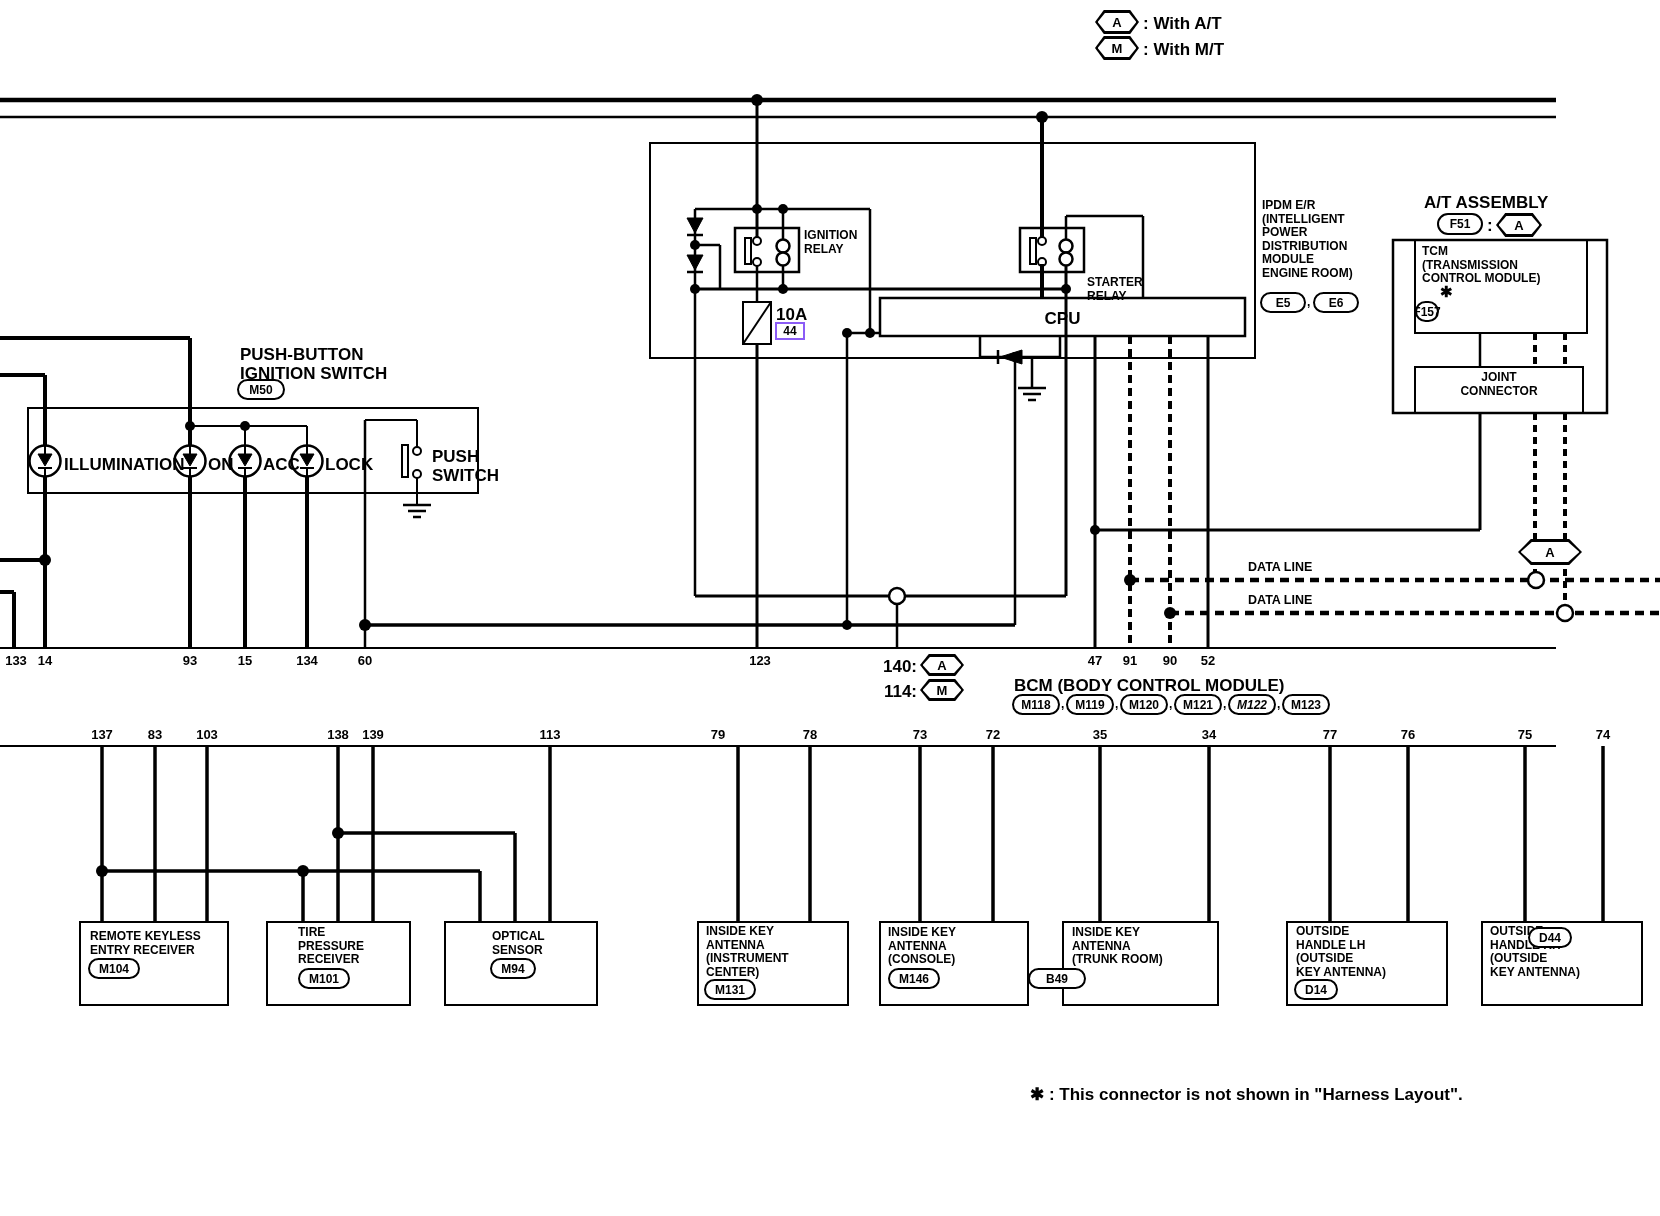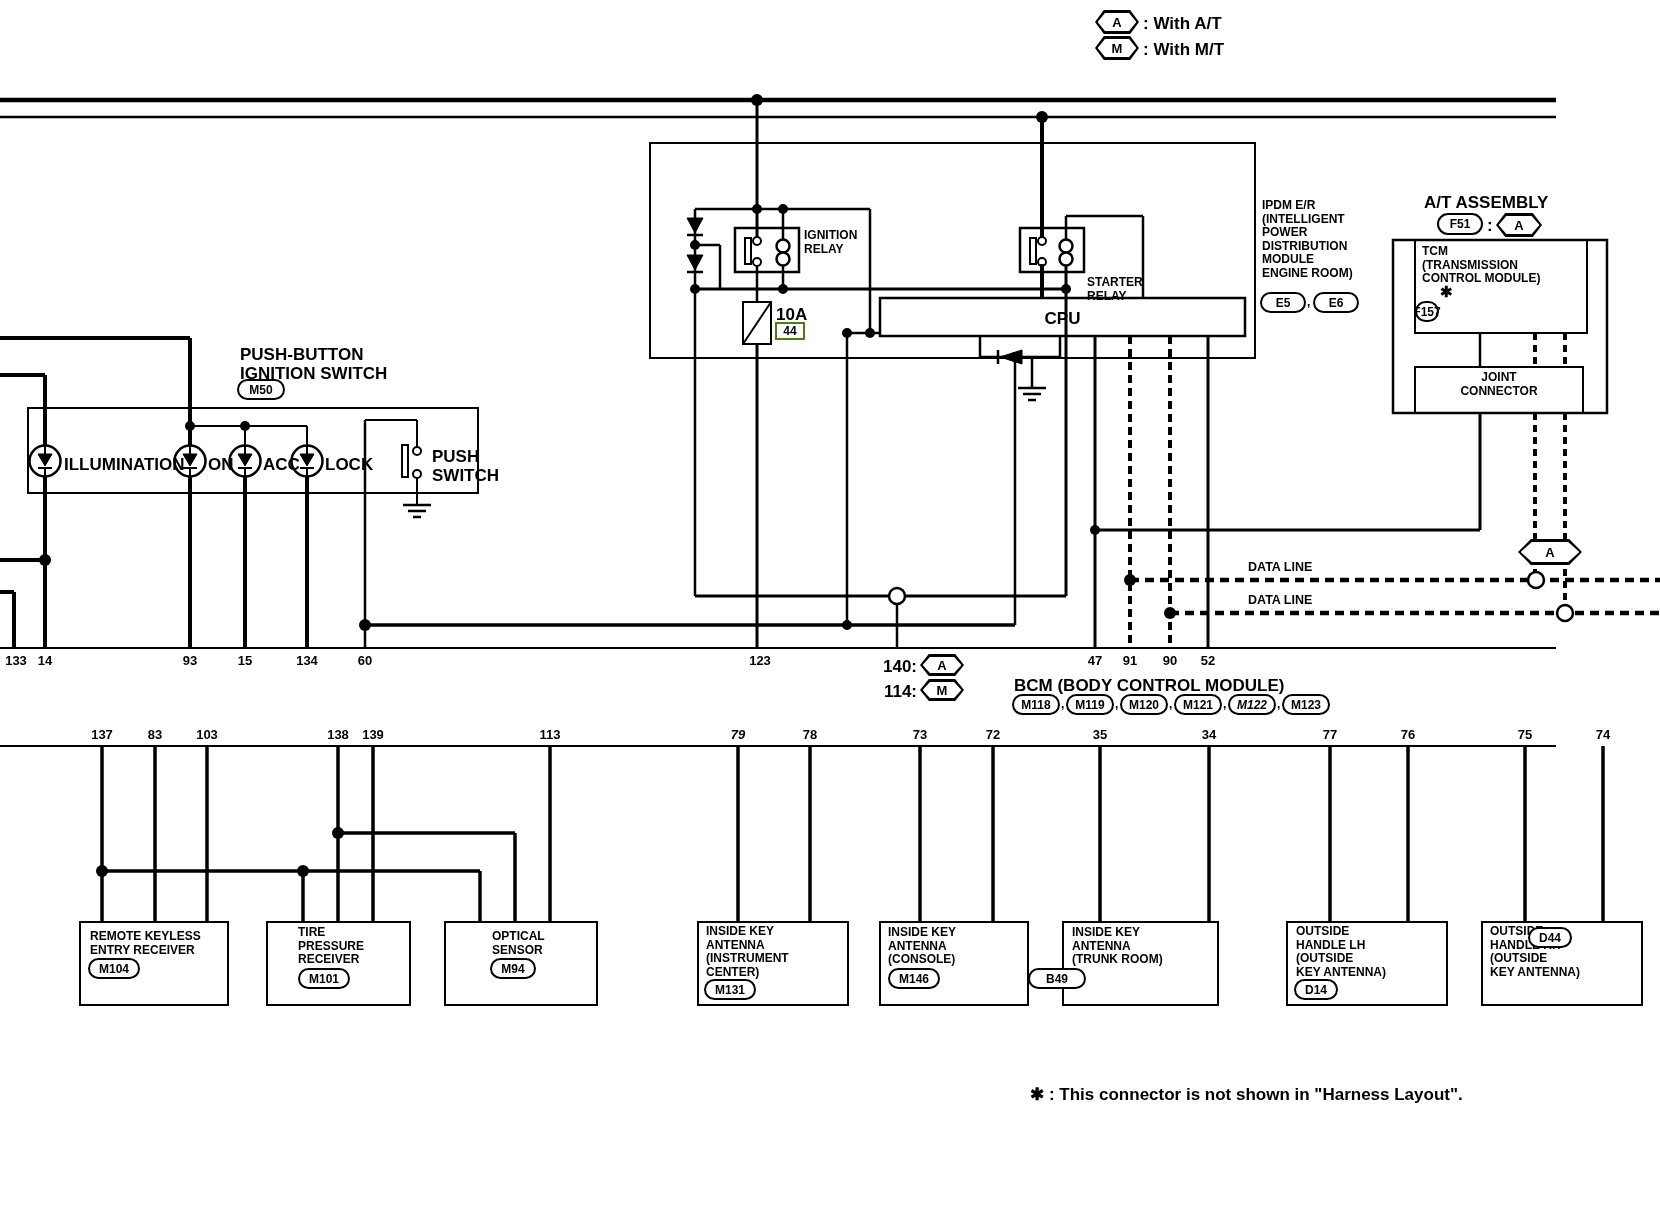--- a/index.html
+++ b/index.html
@@ -13,21 +13,21 @@
        white-space:nowrap;}
   .pill{position:absolute;border:2px solid #000;border-radius:12px;background:#fff;
         font:bold 12px "Liberation Sans",sans-serif;display:flex;align-items:center;
         justify-content:center;box-sizing:border-box;z-index:3;}
   .hex{position:absolute;display:flex;align-items:center;justify-content:center;z-index:3;}
   .hex:before{content:"";position:absolute;inset:0;background:#000;
         clip-path:polygon(20% 0,80% 0,100% 50%,80% 100%,20% 100%,0 50%);}
   .hex:after{content:"";position:absolute;inset:2.6px;background:#fff;
         clip-path:polygon(20% 0,80% 0,100% 50%,80% 100%,20% 100%,0 50%);}
   .hex span{position:relative;z-index:1;font:bold 13px "Liberation Sans",sans-serif;}
-  .sqbox{position:absolute;border:2px solid #4d7c0f;background:#fff;box-sizing:border-box;
+  .sqbox{position:absolute;border:2px solid #8b5cf6;background:#fff;box-sizing:border-box;
         display:flex;align-items:center;justify-content:center;
         font:bold 12px "Liberation Sans",sans-serif;}
   .ctr{text-align:center;}
   .rt{text-align:right;}
 </style>
 </head>
 <body>
 
 <div id="page">
 
@@ -371,21 +371,21 @@
 <div class="pill" style="left:1228px;top:694px;width:48px;height:21px;font-style:italic;">M122</div>
 <span class="lbl" style="left:1277px;top:698px;position:absolute;">,</span>
 <div class="pill" style="left:1282px;top:694px;width:48px;height:21px;">M123</div>
 
 <div class="pin" style="left:102px;top:727px;">137</div>
 <div class="pin" style="left:155px;top:727px;">83</div>
 <div class="pin" style="left:207px;top:727px;">103</div>
 <div class="pin" style="left:338px;top:727px;">138</div>
 <div class="pin" style="left:373px;top:727px;">139</div>
 <div class="pin" style="left:550px;top:727px;">113</div>
-<div class="pin" style="left:738px;top:727px;font-style:italic;">79</div>
+<div class="pin" style="left:718px;top:727px;">79</div>
 <div class="pin" style="left:810px;top:727px;">78</div>
 <div class="pin" style="left:920px;top:727px;">73</div>
 <div class="pin" style="left:993px;top:727px;">72</div>
 <div class="pin" style="left:1100px;top:727px;">35</div>
 <div class="pin" style="left:1209px;top:727px;">34</div>
 <div class="pin" style="left:1330px;top:727px;">77</div>
 <div class="pin" style="left:1408px;top:727px;">76</div>
 <div class="pin" style="left:1525px;top:727px;">75</div>
 <div class="pin" style="left:1603px;top:727px;">74</div>
 

